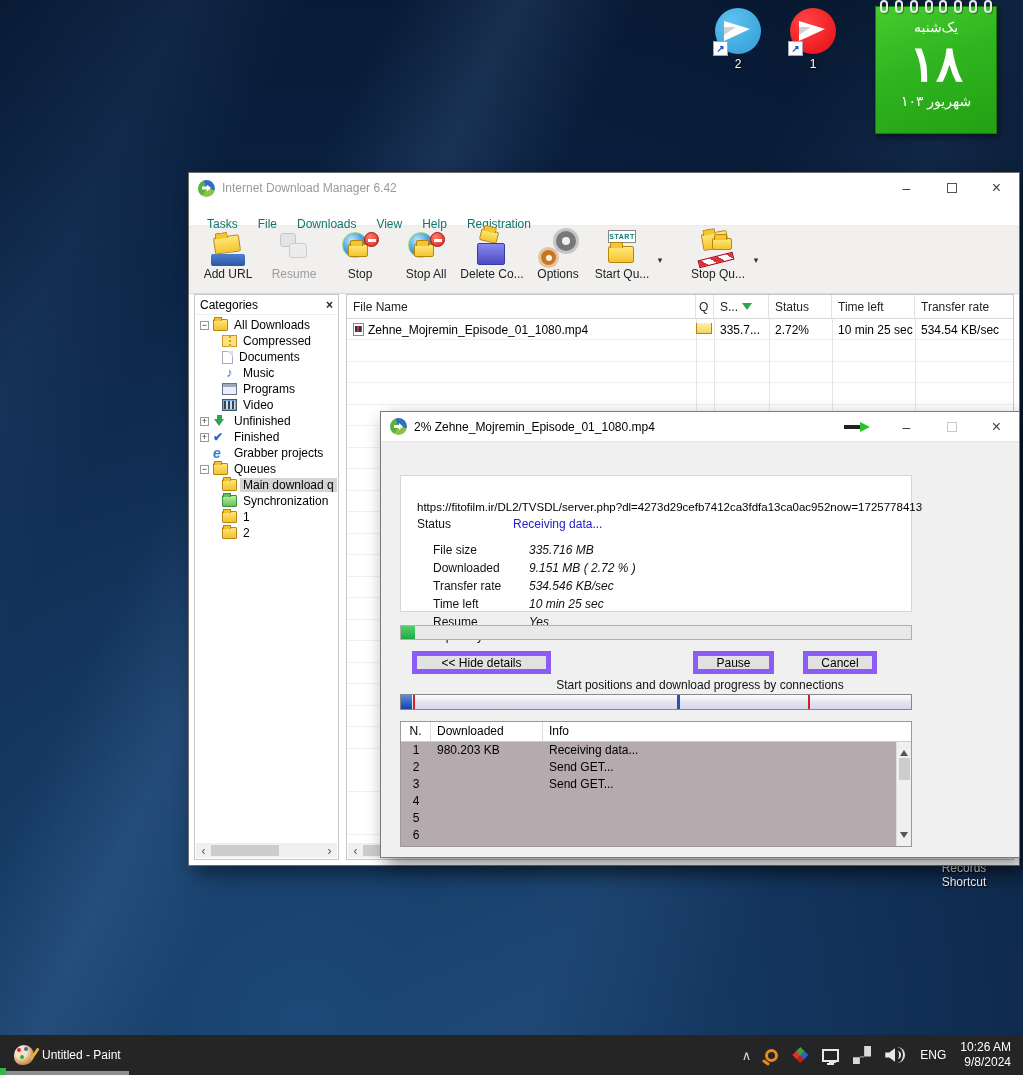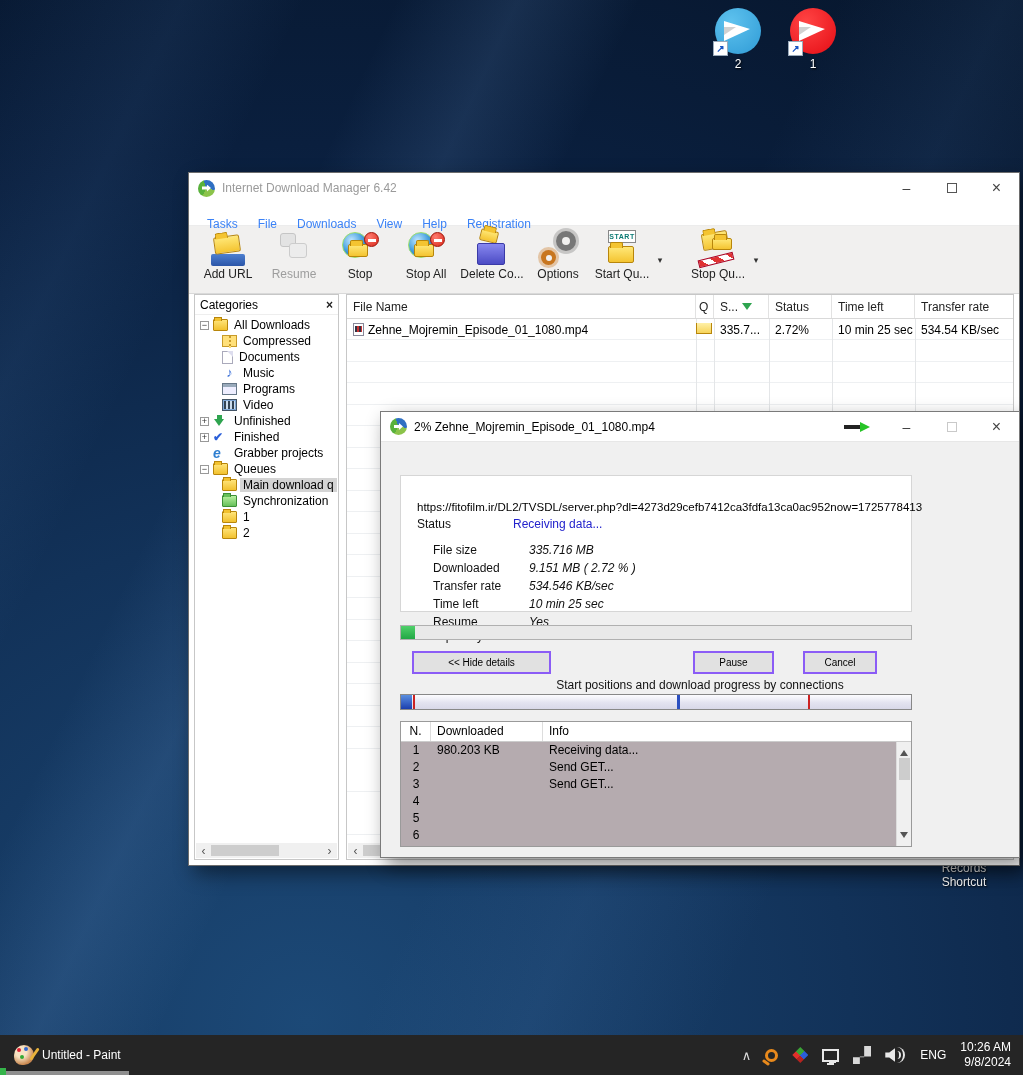--- a/index.html
+++ b/index.html
@@ -55,21 +55,21 @@
   .idm-logo { width:17px; height:17px; border-radius:50%;
     background:conic-gradient(from 210deg, #59b13c 0 130deg, #2f6fc2 130deg 250deg, #8bc34a 250deg 360deg);
     position:relative; flex:0 0 auto; }
   .idm-logo:after { content:""; position:absolute; left:4px; top:5px; width:9px; height:7px;
     background:#fff; clip-path:polygon(0 30%, 55% 30%, 55% 0, 100% 50%, 55% 100%, 55% 70%, 0 70%); }
 
   
   #idm { left:188px; top:172px; width:832px; height:694px; background:#fff; z-index:2; }
   #menubar { height:23px; background:#fff; display:flex; align-items:center; padding-left:8px;
     border-bottom:1px solid #ececec; }
-  #menubar .mi { padding:0 10px; color:#3b82f6;margin-top:20px; }
+  #menubar .mi { padding:0 10px; color:#0f766e;margin-top:20px; }
   #toolbar { height:68px; background:#f1f0ef; border-bottom:1px solid #d9d9d9;
     display:flex; align-items:flex-start; padding:4px 0 0 6px; }
   .tbtn { width:66px; height:60px; display:flex; flex-direction:column; align-items:center; color:#222; }
   .tbtn .ic { width:40px; height:36px; position:relative; }
   .tbtn .lbl { font-size:12px; margin-top:1px; white-space:nowrap; }
   .tbtn.disabled { color:#9d9d9d; }
   .dd { width:14px; height:60px; display:flex; align-items:center; justify-content:center; color:#333; font-size:9px; }
 
   
   .fold { position:absolute; width:26px; height:17px; background:linear-gradient(#ffe878,#f4c431);
@@ -176,22 +176,22 @@
   .grow .gv { color:#111; }
   .grow .gv.link { color:#2222cc; }
   .grow.f .gl { width:96px;margin-left:16px; }
   .grow.f .gv { margin-left:0;font-style:italic; }
   .gsep { height:8px; }
   .gv.indent { margin-left:90px; }
 
   .pbar { position:absolute; left:19px; top:213px; width:512px; height:15px; background:#e9e9e9; border:1px solid #b0b0b0; }
   .pfill { height:100%; width:2.72%; background:linear-gradient(#4fd06a,#22a845); }
 
-  .btn { position:absolute; height:23px; background:#e1e1e1; border:2px solid #8b5cf6; color:#000;
-    display:flex; align-items:center; justify-content:center; font-size:10px; }
+  .btn { position:absolute; height:23px; background:#e1e1e1; border:5px solid #8b5cf6; color:#000;
+    display:flex; align-items:center; justify-content:center; font-size:12px; }
 
   .connlabel { position:absolute; left:0; right:0; top:266px; text-align:center; color:#111; }
   .connbar { position:absolute; left:19px; top:282px; width:512px; height:16px; border:1px solid #888;
     background:linear-gradient(#fdfdff 0%, #e3e3f0 55%, #d8d8e8 100%); }
   .cb-seg { position:absolute; top:0; bottom:0; }
 
   .conn-table { position:absolute; left:19px; top:309px; width:512px; height:126px; background:#fff; border:1px solid #9a9a9a; }
   .ct-head { height:20px; display:flex; border-bottom:1px solid #ccc; background:#fff; }
   .ct-head .hc { padding:2px 6px; border-right:1px solid #ddd; }
   .ct-body { position:absolute; top:20px; left:0; right:15px; bottom:0; background:#b5abaf; }
@@ -252,20 +252,35 @@
     <div class="caption">2</div>
   </div>
   <div class="desk-icon" style="left:778px; top:8px;">
     <div class="glyph tg-red">
       <span class="plane" style="border-left-color:#fff"></span>
       <span class="shortcut-ov">↗</span>
     </div>
     <div class="caption">1</div>
   </div>
 
+  <div id="calendar">
+    <div class="rings">
+      <span class="ring"></span>
+        <span class="ring"></span>
+        <span class="ring"></span>
+        <span class="ring"></span>
+      <span class="ring"></span>
+        <span class="ring"></span>
+        <span class="ring"></span>
+        <span class="ring"></span>
+    </div>
+    <div class="weekday">یک‌شنبه</div>
+    <div class="day">۱۸</div>
+    <div class="month">شهریور ۱۰۳</div>
+  </div>
 
   <div class="records-label">
     <div>Records</div>
     <div>Shortcut</div>
   </div>
 
   <div id="idm" class="window">
     <div class="titlebar">
       <span class="idm-logo"></span>
       <span class="t-text t-inactive">Internet Download Manager 6.42</span>

